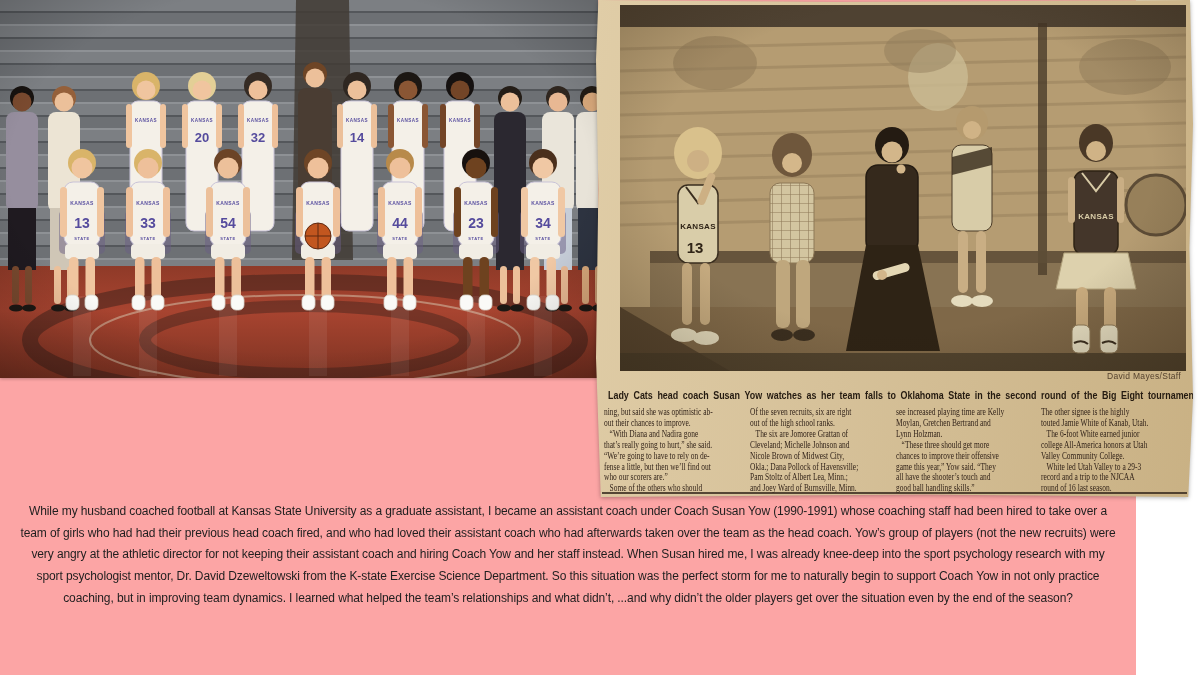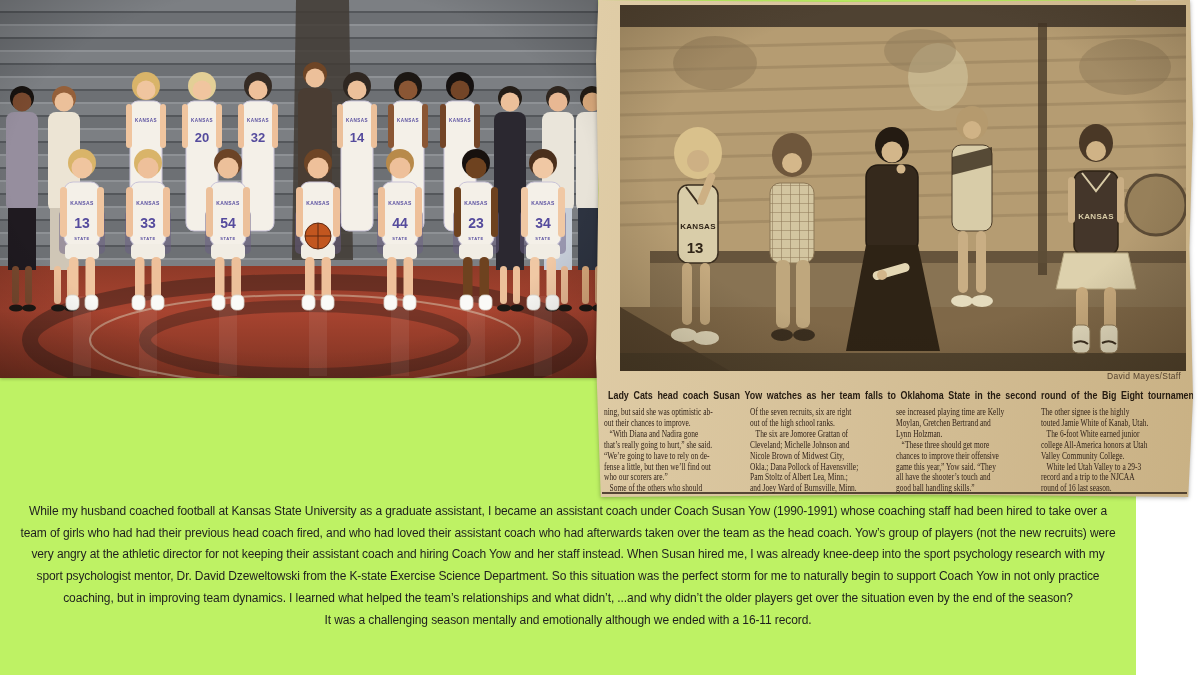--- a/index.html
+++ b/index.html
@@ -1,18 +1,18 @@
 <!DOCTYPE html>
 <html><head>
 <meta charset="utf-8">
 <style>
   * { margin:0; padding:0; box-sizing:border-box; }
   html,body { width:1200px; height:675px; background:#ffffff; overflow:hidden;
               font-family:"Liberation Sans", sans-serif; }
-  .page { position:relative; width:1136px; height:675px; background:#bef264; }
+  .page { position:relative; width:1136px; height:675px; background:#fca5a5; }
 
   
   .team-photo-wrap { position:absolute; left:0; top:0; width:598px; height:378px;
                      box-shadow:0 1px 3px rgba(0,0,0,.25); }
   .team-photo-wrap svg { display:block; width:100%; height:100%; }
 
   
   .clipping-wrap { position:absolute; left:596px; top:0; width:597px; height:497px;
                    filter:drop-shadow(0 1px 2px rgba(0,0,0,.3)); }
   .clipping { position:relative; width:100%; height:100%;
@@ -411,16 +411,15 @@
 round of 16 last season.</div>
         </div>
       </div>
 
       <div class="clip-rule"></div>
     </div>
   </div>
 
   <div class="memoir">
     <div>While my husband coached football at Kansas State University as a graduate assistant, I became an assistant coach under Coach Susan Yow (1990-1991) whose coaching staff had been hired to take over a team of girls who had had their previous head coach fired, and who had loved their assistant coach who had afterwards taken over the team as the head coach. Yow’s group of players (not the new recruits) were very angry at the athletic director for not keeping their assistant coach and hiring Coach Yow and her staff instead. When Susan hired me, I was already knee-deep into the sport psychology research with my sport psychologist mentor, Dr. David Dzeweltowski from the K-state Exercise Science Department. So this situation was the perfect storm for me to naturally begin to support Coach Yow in not only practice coaching, but in improving team dynamics. I learned what helped the team’s relationships and what didn’t, ...and why didn’t the older players get over the situation even by the end of the season?</div>
-    <div class="memoir-closing">It was a challenging season mentally and emotionally although we ended with a 16-11 record.</div>
   </div>
 
 </div>
 
 </body></html>

